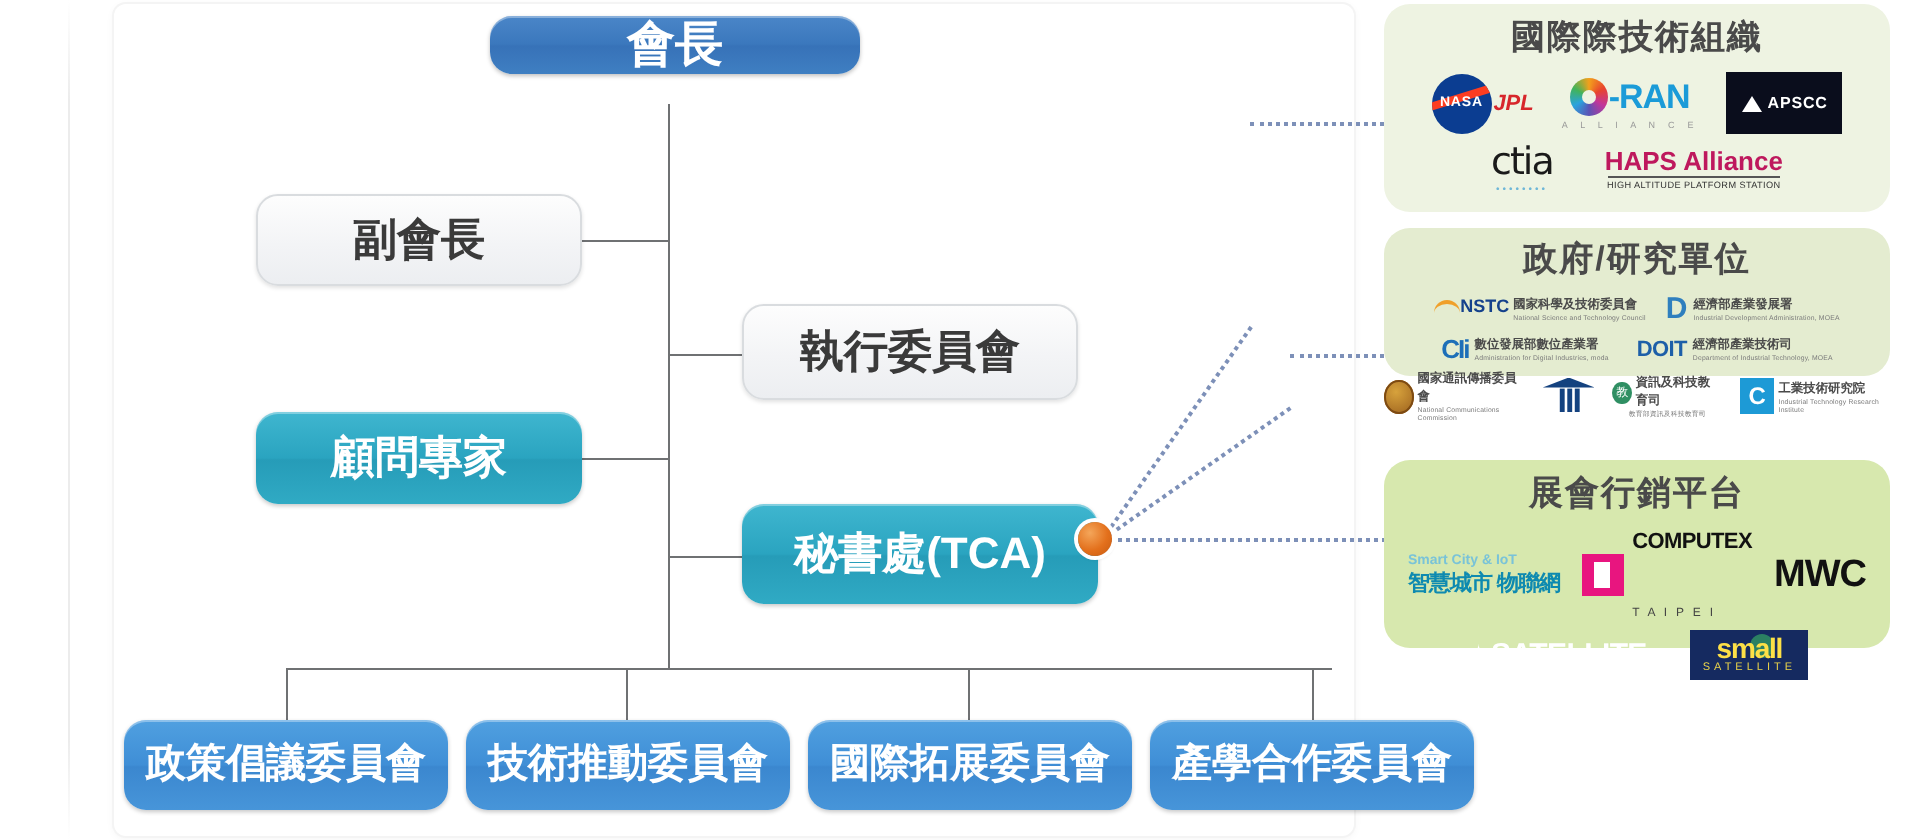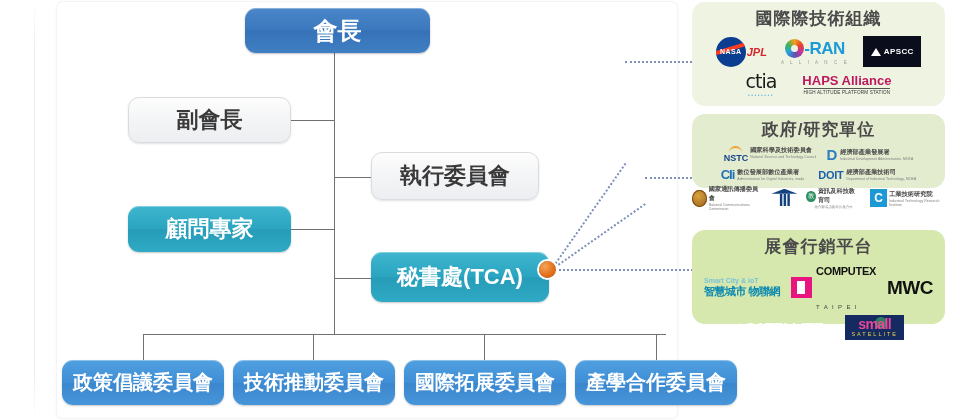--- a/index.html
+++ b/index.html
@@ -131,21 +131,21 @@
   .computex-sq { width:21px;height:21px;background:#e8157f; position:relative; }
   .computex-sq:after { content:""; position:absolute; left:6px; top:4px;
                        width:8px;height:13px;background:#ffffff; }
   .computex-t { font-size:11px; font-weight:bold; color:#111; letter-spacing:-.3px; }
   .computex-s { font-size:6px; color:#444; letter-spacing:1.4px; }
   .mwc { font-size:19px; font-weight:bold; color:#111111; letter-spacing:-.5px; }
   .sat-bird { color:#ffffff; font-size:15px; }
   .satellite-t { font-size:15px; font-weight:bold; color:#ffffff; letter-spacing:-.3px; }
   .small-box { background:#152a60; padding:2px 6px 3px; display:flex;
                flex-direction:column; align-items:center; position:relative; }
-  .small-t { font-size:14px; font-weight:bold; color:#ec4899; letter-spacing:-.6px; line-height:1; }
+  .small-t { font-size:14px; font-weight:bold; color:#fde047; letter-spacing:-.6px; line-height:1; }
   .small-s { font-size:5.5px; color:#e8d24a; letter-spacing:2px; }
   .small-globe { position:absolute; left:30px; top:2px; width:12px;height:12px;
                  border-radius:50%; background:#2f8f63; opacity:.85; }
 </style>
 </head>
 <body>
 
 <div id="root">
 
   <div class="page-edge"></div>
@@ -162,21 +162,21 @@
   <div class="ln lnv" style="left:313px; top:334px; height:26px;"></div>
   <div class="ln lnv" style="left:484px; top:334px; height:26px;"></div>
   <div class="ln lnv" style="left:656px; top:334px; height:26px;"></div>
 
   <div class="dotline" style="left:551px; top:269px; width:130px; transform:rotate(-55deg);"></div>
   <div class="ln lnh" style="left:625px; top:61px; width:75px; background:transparent; border-top:2px dotted #7d90b8; height:0;"></div>
   <div class="dotline" style="left:551px; top:269px; width:115px; transform:rotate(-35deg);"></div>
   <div class="ln lnh" style="left:645px; top:177px; width:55px; background:transparent; border-top:2px dotted #7d90b8; height:0;"></div>
   <div class="ln lnh" style="left:551px; top:269px; width:150px; background:transparent; border-top:2px dotted #7d90b8; height:0;"></div>
 
-  <div class="node node-blue-dark" style="left:245px; top:8px; width:185px; height:45px; font-size:24px;">
+  <div class="node node-blue-dark" style="left:245px; top:8px; width:185px; height:29px; font-size:24px;">
     <span>會長</span>
   </div>
 
   <div class="node node-white" style="left:128px; top:97px; width:163px; height:46px; font-size:22px;">
     <span>副會長</span>
   </div>
 
   <div class="node node-white" style="left:371px; top:152px; width:168px; height:48px; font-size:22px;">
     <span>執行委員會</span>
   </div>
@@ -239,21 +239,21 @@
         <span class="haps-sub">HIGH ALTITUDE PLATFORM STATION</span>
       </div>
     </div>
   </div>
 
   <div class="panel" style="left:692px; top:114px; width:253px; height:74px; background:#e4ecd0;">
     <div class="panel-title" style="font-size:17px; padding-top:4px;">政府/研究單位</div>
 
     <div class="logo-row" style="margin-top:5px; gap:10px;">
       <div class="logo" style="align-items:flex-start;">
-        <div style="display:flex;flex-direction:column;align-items:center;margin-right:2px;">
+        <div style="display:flex;flex-direction:row;align-items:center;margin-right:2px;">
           <div class="nstc-arc"></div>
           <span class="nstc-mark">NSTC</span>
         </div>
         <div style="display:flex;flex-direction:column;">
           <span class="cn-small">國家科學及技術委員會</span>
           <span class="en-tiny">National Science and Technology Council</span>
         </div>
       </div>
 
       <div class="logo">

